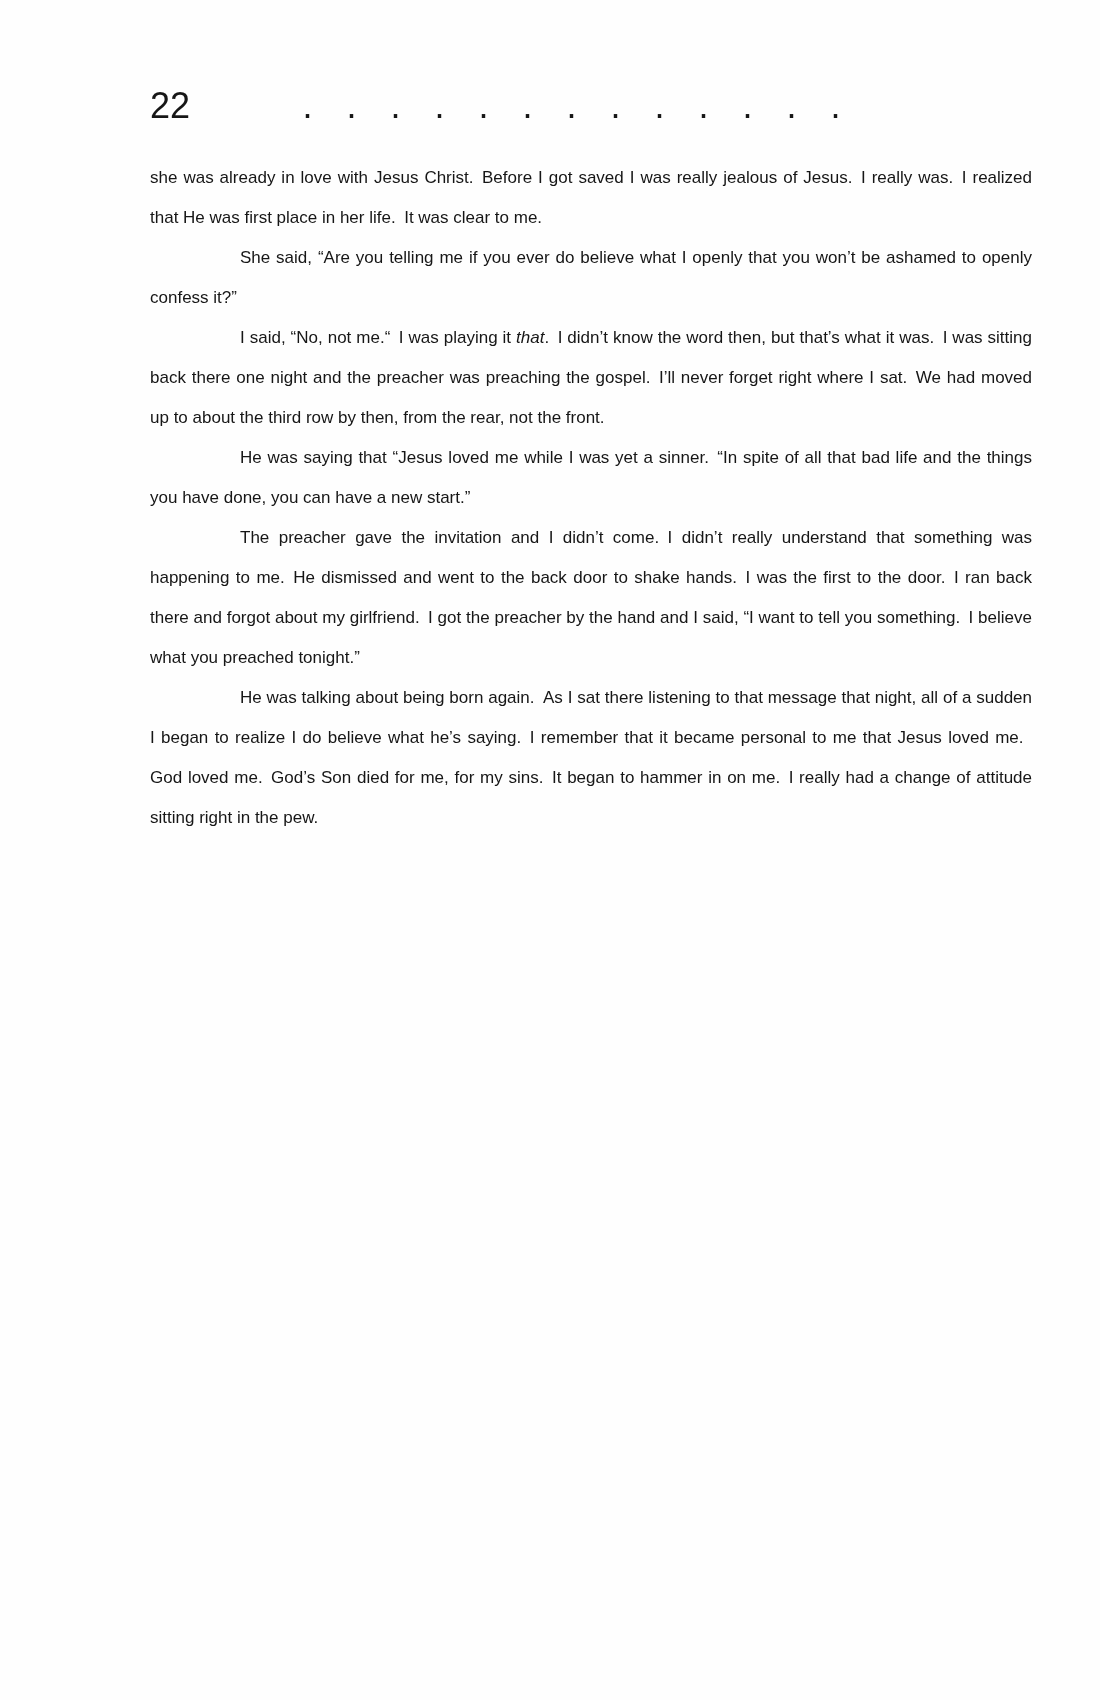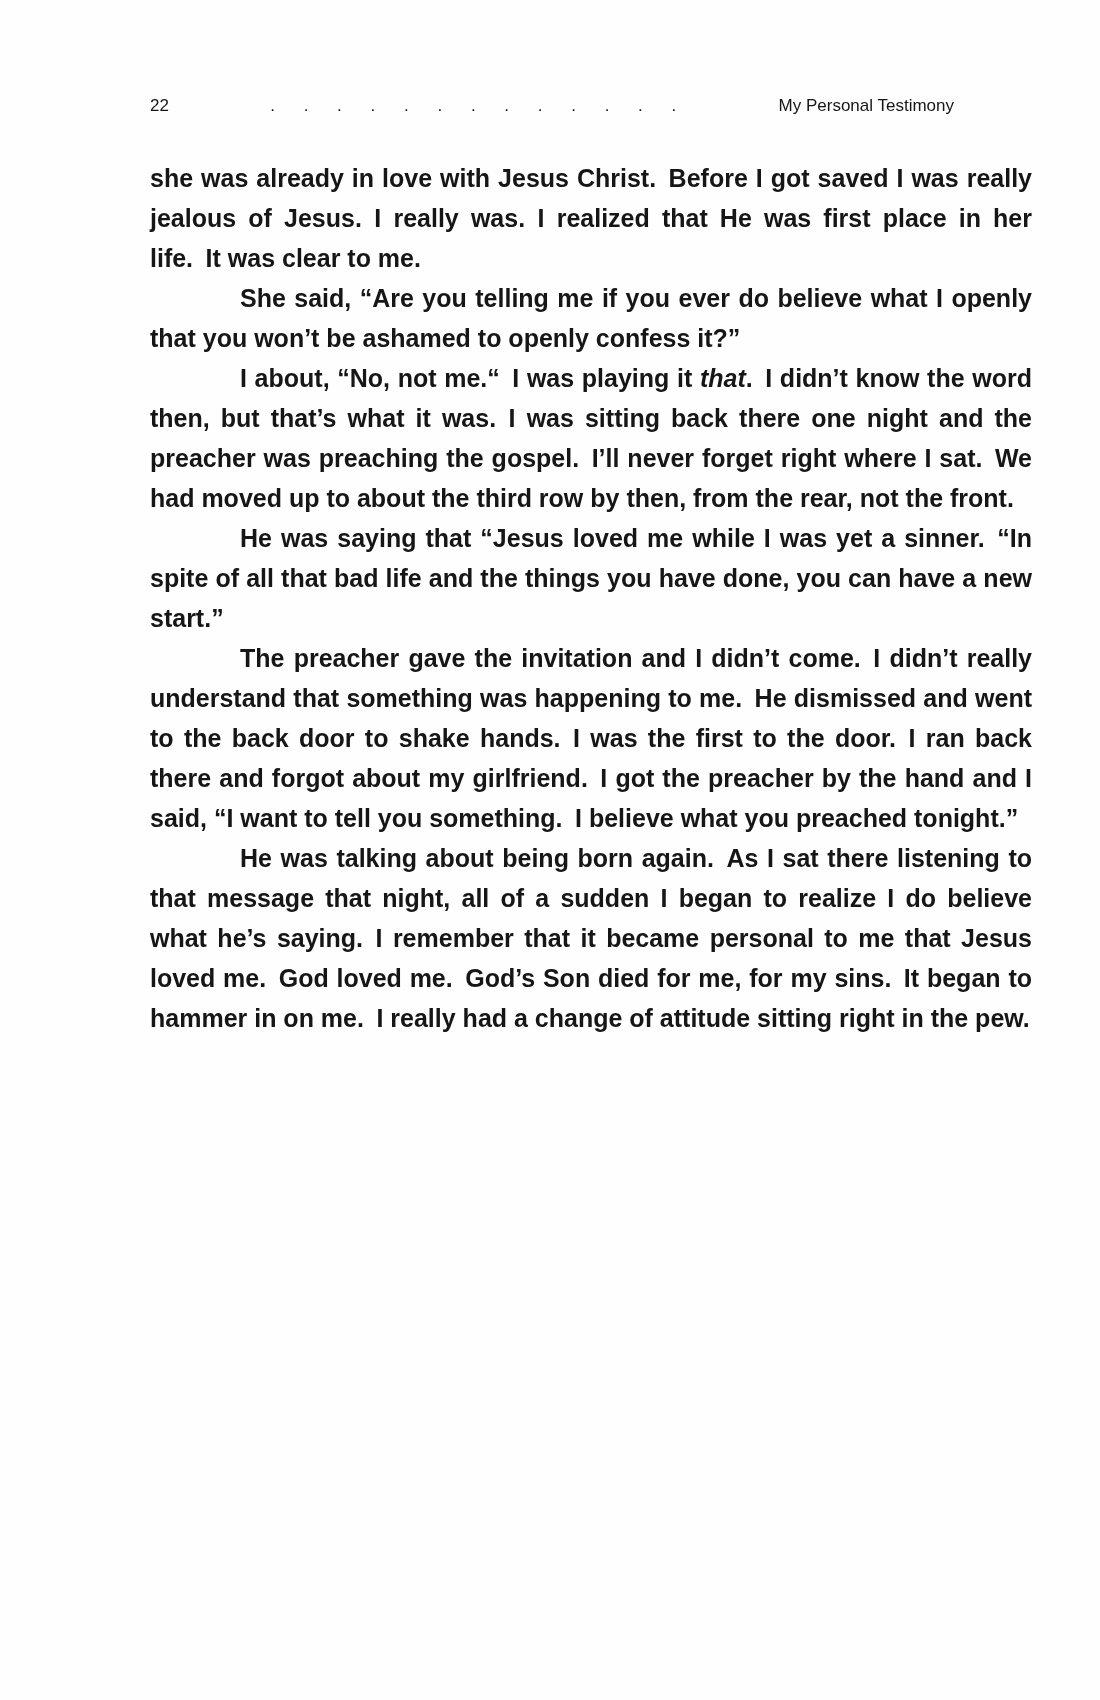--- a/index.html
+++ b/index.html
@@ -16,70 +16,68 @@
     color: #161616;
     font-family: "Liberation Sans", sans-serif;
     box-sizing: border-box;
     overflow: hidden;
   }
   .page-header {
     display: flex;
     justify-content: space-between;
     align-items: baseline;
     padding: 90px 146px 0 150px;
-    font-size: 17px;
+    font-size: 36px;
     line-height: 32px;
     white-space: nowrap;
   }
   .page-header .page-number {
     flex: 0 0 auto;
   }
   .page-header .dot-leader {
     flex: 1 1 auto;
     overflow: hidden;
     text-align: center;
     word-spacing: 22px;
     padding: 0 18px;
     letter-spacing: 1px;
   }
   .page-header .running-title {
     flex: 0 0 auto;
   }
   .page-body {
     margin-top: 36px;
     padding: 0 68px 0 150px;
-    font-size: 25px;
+    font-size: 17px;
     line-height: 40px;
     text-align: justify;
-    font-weight: bold;
   }
   .page-body p {
     margin: 0;
     padding: 0;
   }
   .page-body p.indent {
     text-indent: 90px;
   }
   .it {
     font-style: italic;
   }
 </style>
 </head>
 <body>
 
 <div class="page">
 
   <div class="page-header">
     <span class="page-number">22</span>
     <span class="dot-leader">. . . . . . . . . . . . .</span>
-    <span class="running-title">My Personal Testimony</span>
   </div>
 
   <div class="page-body">
     <p><span>she was already in love with Jesus Christ. Before I got saved I was really jealous of Jesus. I really was. I realized that He was first place in her life. It was clear to me.</span></p>
     <p class="indent"><span>She said, “Are you telling me if you ever do believe what I openly that you won’t be ashamed to openly confess it?”</span></p>
-    <p class="indent"><span>I about, “No, not me.“ I was playing it </span><span class="it">that</span><span>. I didn’t know the word then, but that’s what it was. I was sitting back there one night and the preacher was preaching the gospel. I’ll never forget right where I sat. We had moved up to about the third row by then, from the rear, not the front.</span></p>
+    <p class="indent"><span>I said, “No, not me.“ I was playing it </span><span class="it">that</span><span>. I didn’t know the word then, but that’s what it was. I was sitting back there one night and the preacher was preaching the gospel. I’ll never forget right where I sat. We had moved up to about the third row by then, from the rear, not the front.</span></p>
     <p class="indent"><span>He was saying that “Jesus loved me while I was yet a sinner. “In spite of all that bad life and the things you have done, you can have a new start.”</span></p>
     <p class="indent"><span>The preacher gave the invitation and I didn’t come. I didn’t really understand that something was happening to me. He dismissed and went to the back door to shake hands. I was the first to the door. I ran back there and forgot about my girlfriend. I got the preacher by the hand and I said, “I want to tell you something. I believe what you preached tonight.”</span></p>
     <p class="indent"><span>He was talking about being born again. As I sat there listening to that message that night, all of a sudden I began to realize I do believe what he’s saying. I remember that it became personal to me that Jesus loved me. God loved me. God’s Son died for me, for my sins. It began to hammer in on me. I really had a change of attitude sitting right in the pew.</span></p>
   </div>
 
 </div>
 
 </body></html>

